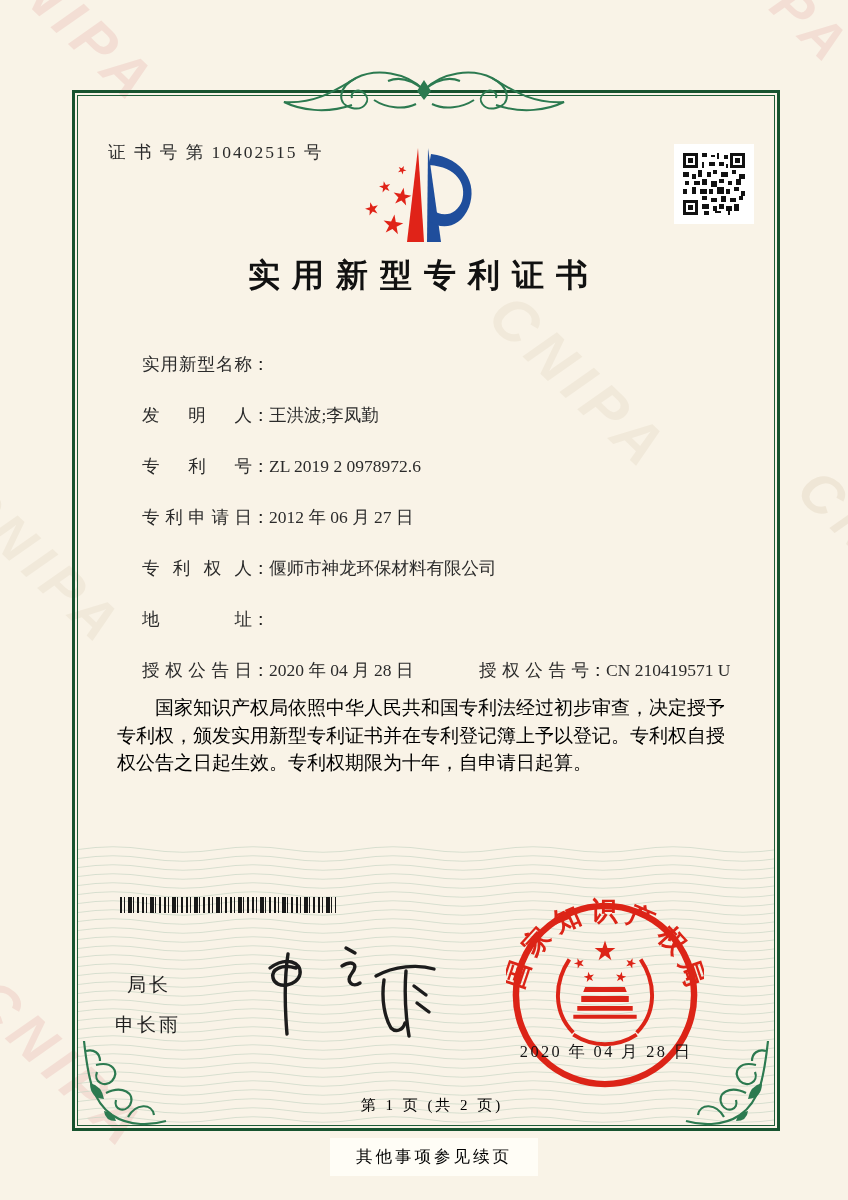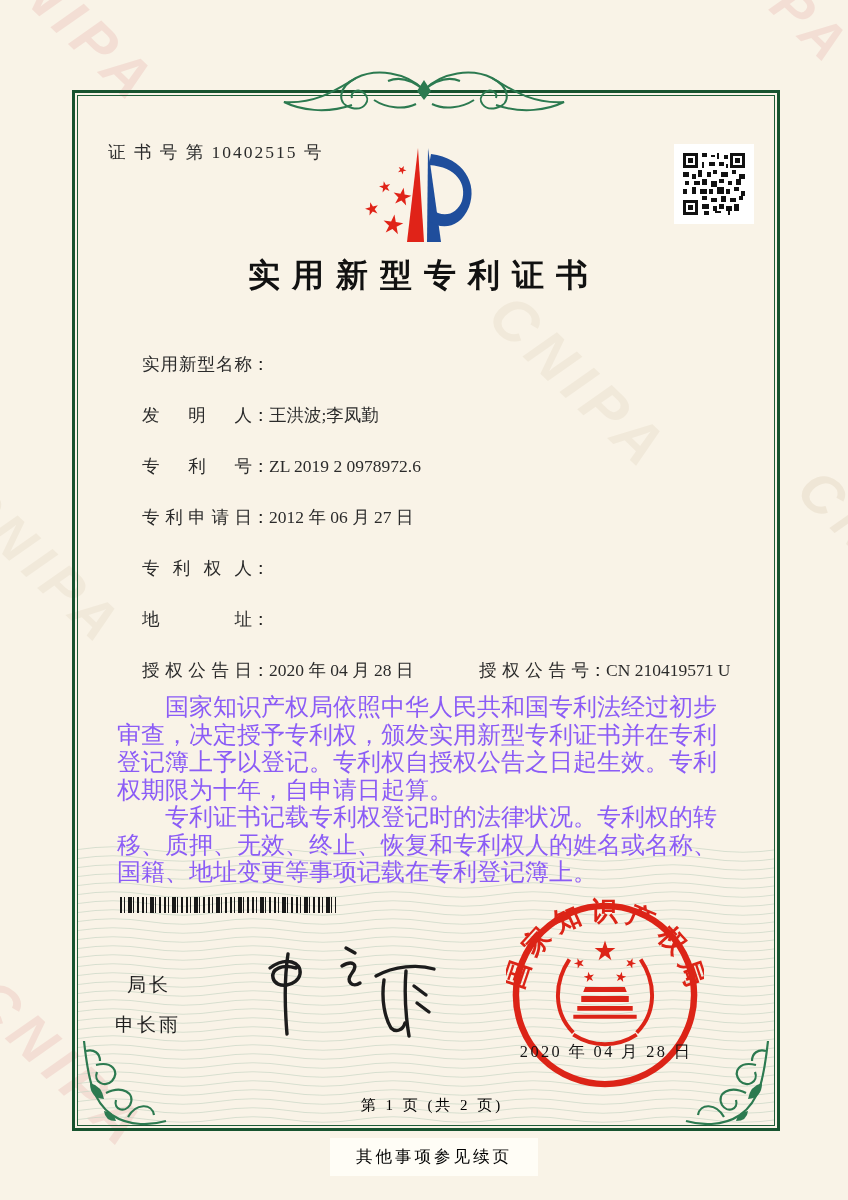--- a/index.html
+++ b/index.html
@@ -54,21 +54,21 @@
   .flabel {
     display:inline-block; width:110px; text-align:justify;
     text-align-last:justify; color:#2b2b2b;
   }
   .fcolon { display:inline-block; width:17px; }
   .fvalue { color:#2b2b2b; }
   .fv-date { display:inline-block; width:210px; }
 
   .paragraphs {
     position:absolute; left:117px; top:694px; width:616px;
-    font-size:24px; line-height:27.5px; color:#8b5cf6;
+    font-size:19px; line-height:27.5px; color:#000000;
   }
   .paragraphs p { text-indent:2em; }
 
   .barcode {
     position:absolute; left:120px; top:897px; width:216px; height:16px;
     background:repeating-linear-gradient(90deg,
       #181818 0 2px, transparent 2px 4px,
       #181818 4px 5px, transparent 5px 8px,
       #181818 8px 12px, transparent 12px 13px,
       #181818 13px 14px, transparent 14px 17px,
@@ -248,38 +248,38 @@
       <span class="fvalue">ZL 2019 2 0978972.6</span>
     </div>
     <div class="field-row">
       <span class="flabel">专利申请日</span>
         <span class="fcolon">：</span>
       <span class="fvalue">2012 年 06 月 27 日</span>
     </div>
     <div class="field-row">
       <span class="flabel">专利权人</span>
         <span class="fcolon">：</span>
+      <span class="fvalue">偃师市神龙环保材料有限公司</span>
     </div>
     <div class="field-row">
       <span class="flabel">地址</span>
         <span class="fcolon">：</span>
     </div>
     <div class="field-row">
       <span class="flabel">授权公告日</span>
         <span class="fcolon">：</span>
       <span class="fvalue fv-date">2020 年 04 月 28 日</span>
       <span class="flabel">授权公告号</span>
         <span class="fcolon">：</span>
       <span class="fvalue">CN 210419571 U</span>
     </div>
   </div>
 
   <div class="paragraphs">
     <p>国家知识产权局依照中华人民共和国专利法经过初步审查，决定授予专利权，颁发实用新型专利证书并在专利登记簿上予以登记。专利权自授权公告之日起生效。专利权期限为十年，自申请日起算。</p>
-    <p>专利证书记载专利权登记时的法律状况。专利权的转移、质押、无效、终止、恢复和专利权人的姓名或名称、国籍、地址变更等事项记载在专利登记簿上。</p>
   </div>
 
   <div class="barcode"></div>
 
   <div class="signer signer-title">局长</div>
   <div class="signer signer-name">申长雨</div>
 
   <svg class="signature" width="195" height="105" viewBox="0 0 195 105">
     <g fill="none" stroke="#1c1c1c" stroke-width="3.4" stroke-linecap="round">
       <path d="M32,16 C28,42 29,72 31,96"></path>

